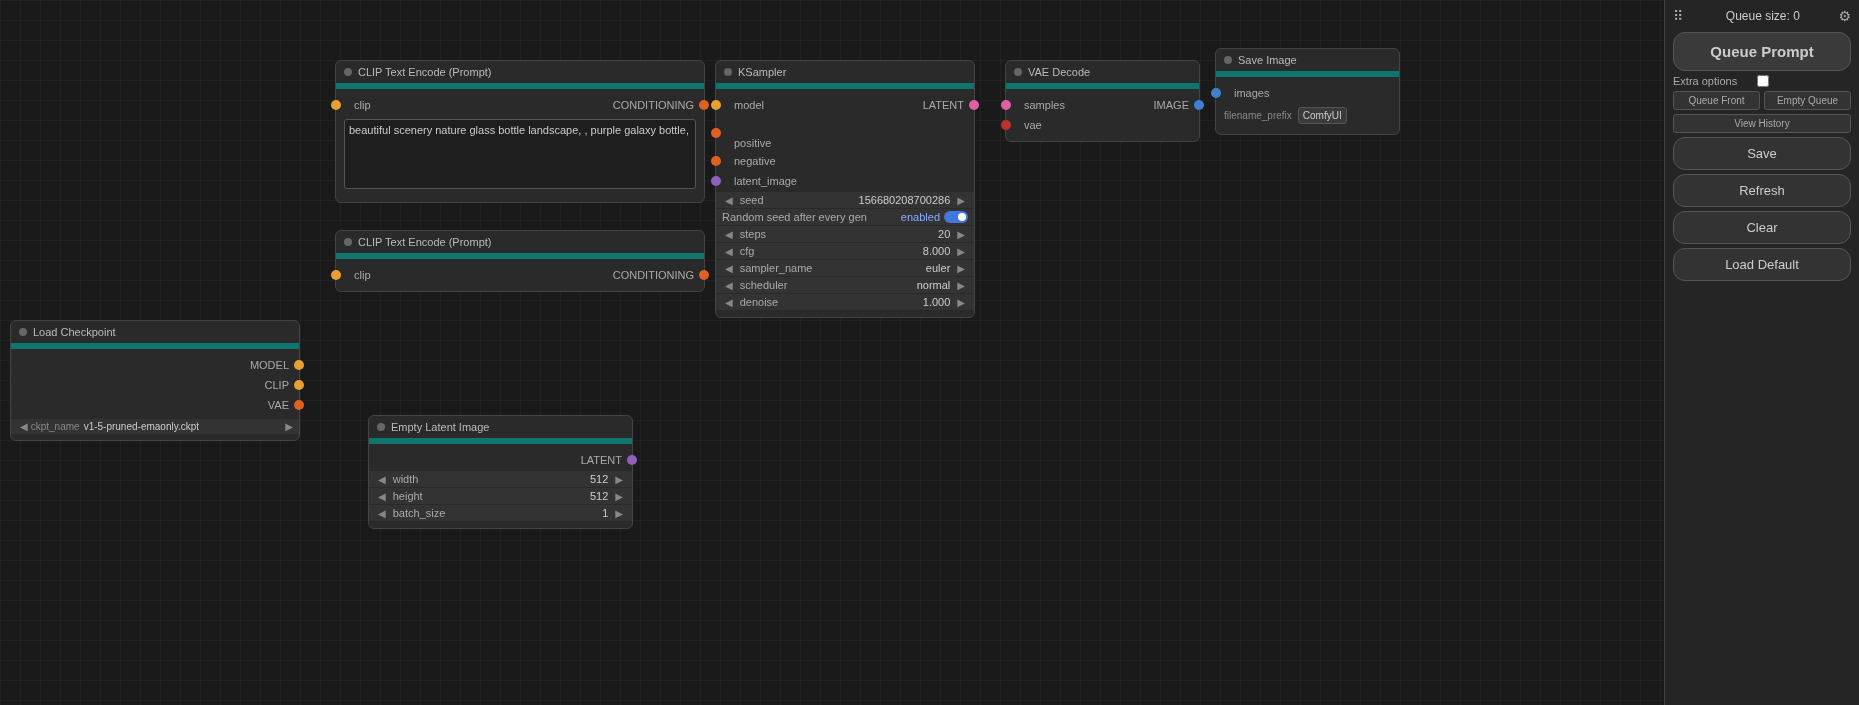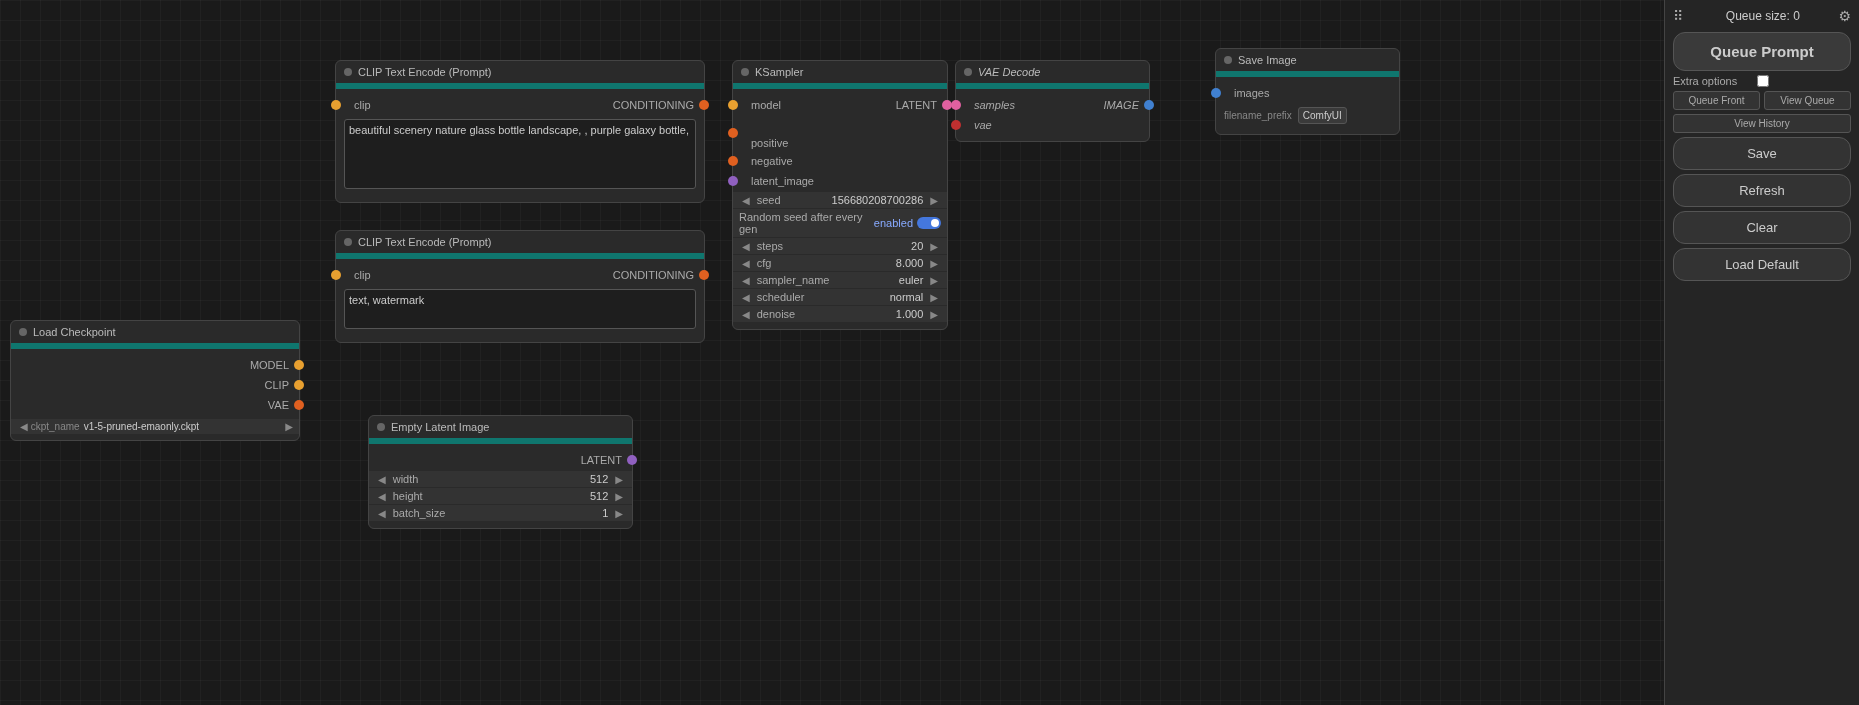--- a/index.html
+++ b/index.html
@@ -103,31 +103,30 @@
 
     
     #node-empty-latent {
       left: 368px;
       top: 415px;
       width: 265px;
     }
 
     
     #node-ksampler {
-      left: 732px;
+      left: 715px;
       top: 60px;
-      width: 216px;
+      width: 260px;
     }
 
     
     #node-vae-decode {
-      left: 955px;
+      left: 1005px;
       top: 60px;
       width: 195px;
-      font-style: italic;
     }
 
     
     #node-save-image {
       left: 1215px;
       top: 48px;
       width: 185px;
     }
 
     
@@ -459,21 +458,20 @@
     <div class="node-dot"></div>
     <span>CLIP Text Encode (Prompt)</span>
   </div>
   <div class="node-body">
     <div class="node-io-row">
       <div class="port-in port-yellow" style="left:-5px;"></div>
       <div class="io-label-left" style="padding-left:8px;">clip</div>
       <div class="io-label-right" style="flex:1;text-align:right;">CONDITIONING</div>
       <div class="port-out port-orange" style="right:-5px;"></div>
     </div>
-    <textarea class="node-textarea" style="height: 40px;">text, watermark</textarea>
   </div>
 </div>
 
 <div class="node" id="node-empty-latent">
   <div class="node-header">
     <div class="node-dot"></div>
     <span>Empty Latent Image</span>
   </div>
   <div class="node-body">
     <div class="node-io-row">
@@ -615,21 +613,21 @@
 
   <button class="sidebar-btn primary">Queue Prompt</button>
 
   <div class="extra-options-row">
     <span>Extra options</span>
     <input type="checkbox" class="extra-checkbox" style="">
   </div>
 
   <div class="mini-btn-row">
     <button class="mini-btn">Queue Front</button>
-    <button class="mini-btn">View Queue</button>
+    <button class="mini-btn">Empty Queue</button>
   </div>
 
   <button class="view-history-btn">View History</button>
 
   <button class="sidebar-btn">Save</button>
   <button class="sidebar-btn">Refresh</button>
   <button class="sidebar-btn">Clear</button>
   <button class="sidebar-btn">Load Default</button>
 </div>
 

